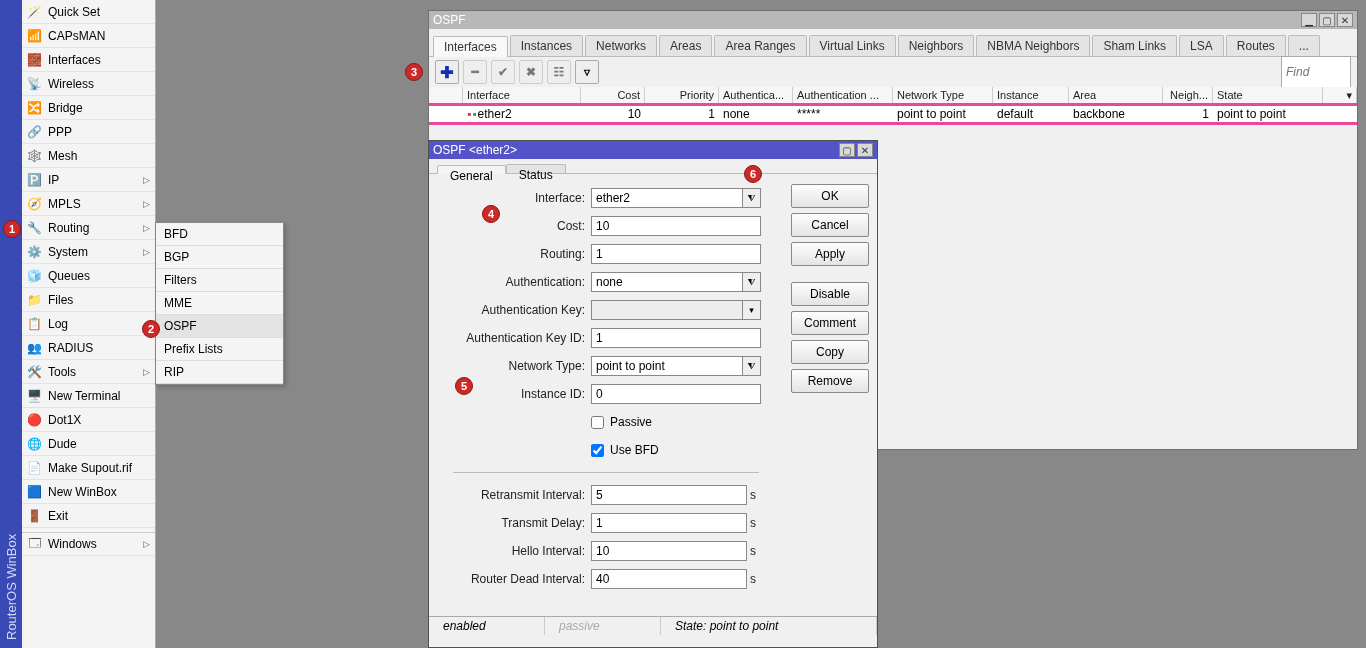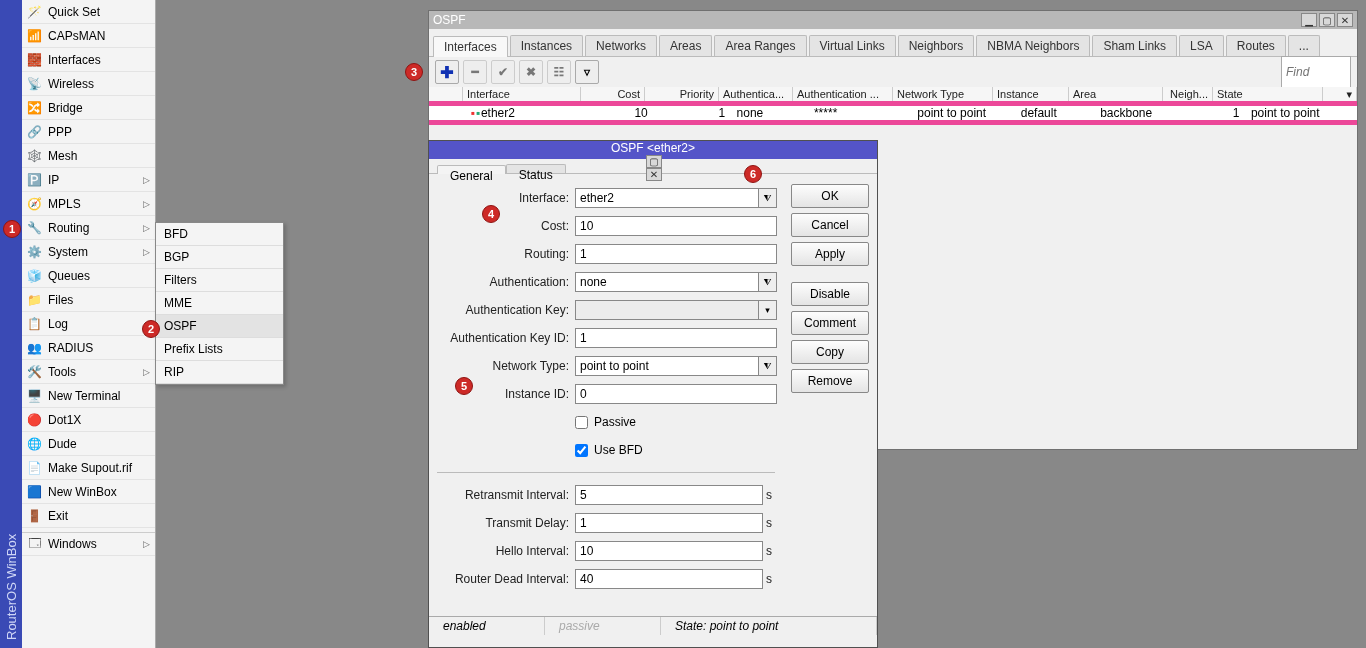--- a/index.html
+++ b/index.html
@@ -30,35 +30,35 @@
     .tabs .tab.active { background: #f8f8f8; position: relative; top: 1px; }
 
     .toolbar { height: 30px; padding: 3px 6px; display: flex; align-items: center; gap: 4px; background: #f0f0f0; }
     .toolbar .tbtn { width: 24px; height: 24px; border: 1px solid #aaa; background: #eee; display: inline-flex; align-items: center; justify-content: center; font-weight: bold; border-radius: 2px; }
     .toolbar .tbtn.plus { color: #1031b3; font-size: 16px; }
     .toolbar .tbtn.disabled { opacity: .5; }
     .toolbar .filler { flex: 1; }
     .toolbar .find { width: 70px; height: 33px; border: 1px solid #aaa; padding: 0 4px; font-style: italic; color: #999; }
 
     .table { background: #fff; }
-    .table .thead, .table .trow { display: flex; height: 19px; border-bottom: 5px solid #ec4899; align-items: center; justify-content: space-between; }
+    .table .thead, .table .trow { display: flex; height: 19px; border-bottom: 3px solid #ec4899; align-items: center; }
     .table .thead .th { background: #f6f6f6; border-right: 1px solid #ccc; padding: 0 4px; font-size: 11px; color: #222; overflow: hidden; text-overflow: ellipsis; white-space: nowrap; display: flex; align-items: center; height: 100%; }
     .table .trow .td { padding: 0 4px; font-size: 12px; overflow: hidden; white-space: nowrap; display: flex; align-items: center; height: 100%; }
     .table .trow .td.r { justify-content: flex-end; }
     .table .thead .th.r { justify-content: flex-end; }
 
     
     .win-dtl { position: absolute; left: 428px; top: 140px; width: 450px; height: 508px; background: #f0f0f0; border: 1px solid #505050; z-index: 50; }
-    .win-dtl .titlebar { background: #5454c8; height: 18px; color: #fff; flex-direction: column; }
+    .win-dtl .titlebar { background: #5454c8; height: 18px; color: #fff; }
     .win-dtl .tabs2 { display: flex; height: 15px; padding: 5px 5px 0 8px; border-bottom: 1px solid #bbb; gap: 0; }
     .win-dtl .tabs2 .tab { padding: 3px 12px; background: #e4e4e4; border: 1px solid #bbb; border-bottom: none; border-radius: 2px 2px 0 0; }
     .win-dtl .tabs2 .tab.active { background: #f4f4f4; position: relative; top: 1px; }
 
     .dtl-body { display: flex; height: calc(100% - 18px - 27px - 19px); }
-    .form-col { flex: 1; padding: 10px 6px; }
+    .form-col { flex: 1; padding: 10px 22px; }
     .btn-col { width: 94px; padding: 10px 8px; display: flex; flex-direction: column; gap: 5px; }
     .btn-col .dbtn { height: 24px; border: 1px solid #888; background: linear-gradient(#fdfdfd,#e4e4e4); border-radius: 2px; display: flex; align-items: center; justify-content: center; font-size: 12px; cursor: pointer; }
     .btn-col .gap { height: 6px; }
 
     .frow { display: flex; align-items: center; height: 28px; gap: 6px; }
     .frow .lbl { width: 134px; text-align: right; font-size: 12px; color: #222; }
     .frow .inp { flex: 1; display: flex; align-items: center; gap: 3px; }
     .frow input[type="text"] { width: 100%; height: 20px; border: 1px solid #888; padding: 0 4px; font-size: 12px; }
     .frow .combo { flex: 1; height: 20px; border: 1px solid #888; display: flex; align-items: center; padding: 0 4px; background: #fff; position: relative; }
     .frow .combo .caret { position: absolute; right: 0; top: 0; width: 18px; height: 100%; border-left: 1px solid #888; background: #eee; display: flex; align-items: center; justify-content: center; font-size: 9px; }

